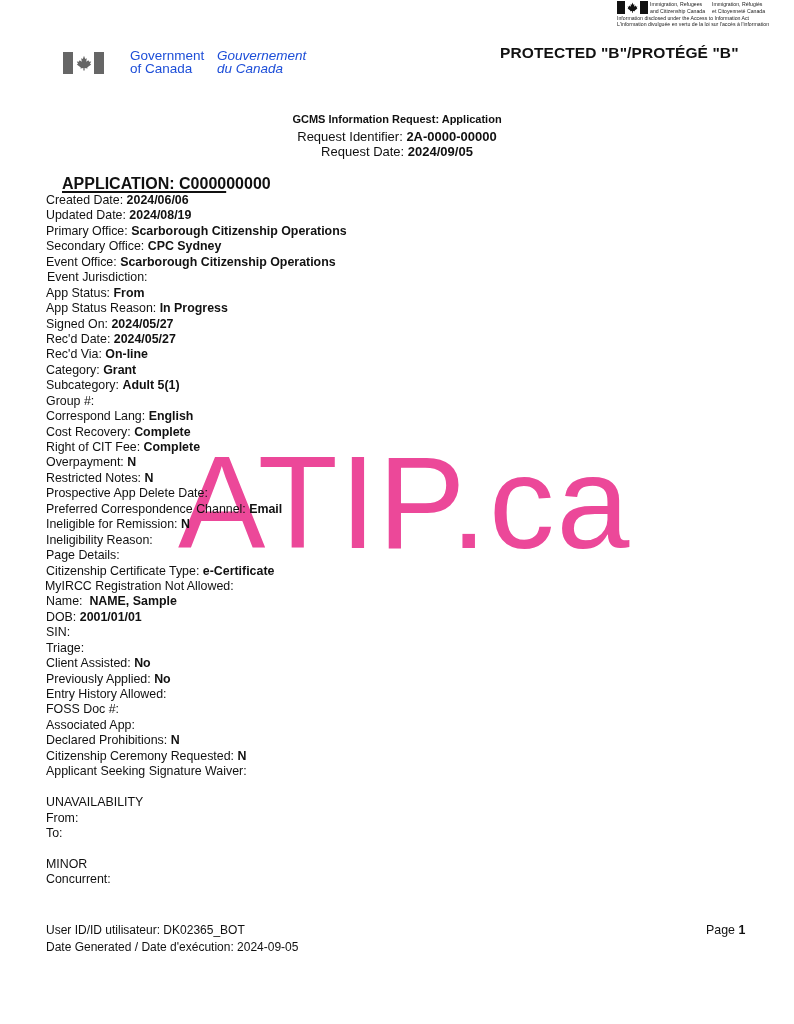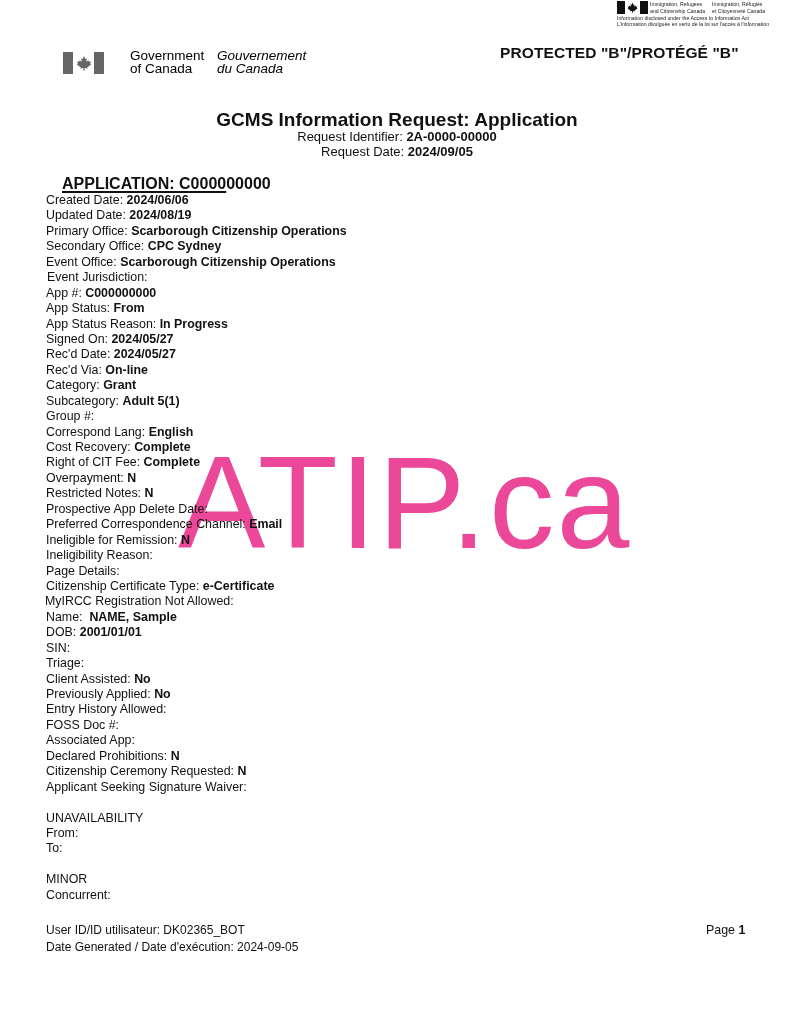--- a/index.html
+++ b/index.html
@@ -18,28 +18,28 @@
   .stamp-row2 { position: absolute; left: 33px; top: 6.5px; white-space: nowrap; }
   .stamp-row2 span { display: inline-block; width: 62px; }
   .stamp-row3 { position: absolute; left: 0; top: 13.5px; white-space: nowrap; }
   .stamp-row4 { position: absolute; left: 0; top: 20px; white-space: nowrap; }
 
   
   .gov { left: 63px; top: 50px; height: 27px; }
   .gov-flag { position: absolute; left: 0; top: 2px; width: 41px; height: 22px; display: flex; }
   .gov-flag .bar { width: 10px; height: 22px; background: #666; }
   .gov-flag .mid { width: 21px; height: 22px; display: flex; align-items: center; justify-content: center; }
-  .gov-text { position: absolute; top: 0; font-size: 13.5px; line-height: 12.5px; color: #000000; white-space: nowrap; }
+  .gov-text { position: absolute; top: 0; font-size: 13.5px; line-height: 12.5px; color: #1d4ed8; white-space: nowrap; }
   .gov-en { left: 67px; }
   .gov-fr { left: 154px; font-style: italic; }
 
   .protected { left: 500px; top: 44px; font-size: 15.5px; font-weight: bold; color: #111; white-space: nowrap; letter-spacing: 0.1px; }
 
   .title-block { left: 0; width: 794px; top: 110px; text-align: center; }
-  .title { font-size: 19px; font-weight: bold; line-height: 19px; }
+  .title { font-size: 11px; font-weight: bold; line-height: 19px; }
   .sub { font-size: 13px; line-height: 15px; }
   .sub b { font-weight: bold; }
 
   .app-heading { left: 46px; top: 175px; font-size: 16px; font-weight: bold; line-height: 18px; white-space: nowrap; }
   .app-heading .ul { text-decoration: underline; text-decoration-thickness: 1.5px; text-underline-offset: 2px; margin-left: 16px; }
 
   .fields { left: 46px; top: 193px; font-size: 12.4px; line-height: 15.45px; white-space: nowrap; }
   .field { height: 15.45px; }
   .field.ind { padding-left: 1px; }
   .field .val { font-weight: bold; }
@@ -103,21 +103,20 @@
 
 <div class="abs app-heading"><span class="ul">APPLICATION: C0000</span><span>00000</span></div>
 
 <div class="abs fields">
   <div class="field"><span>Created Date: </span><span class="val">2024/06/06</span></div>
   <div class="field"><span>Updated Date: </span><span class="val">2024/08/19</span></div>
   <div class="field"><span>Primary Office: </span><span class="val">Scarborough Citizenship Operations</span></div>
   <div class="field"><span>Secondary Office: </span><span class="val">CPC Sydney</span></div>
   <div class="field"><span>Event Office: </span><span class="val">Scarborough Citizenship Operations</span></div>
   <div class="field ind"><span>Event Jurisdiction:</span><span class="val"></span></div>
-  <div class="field"><span>App #: </span><span class="val">C000000000</span></div>
   <div class="field"><span>App Status: </span><span class="val">From</span></div>
   <div class="field"><span>App Status Reason: </span><span class="val">In Progress</span></div>
   <div class="field"><span>Signed On: </span><span class="val">2024/05/27</span></div>
   <div class="field"><span>Rec'd Date: </span><span class="val">2024/05/27</span></div>
   <div class="field"><span>Rec'd Via: </span><span class="val">On-line</span></div>
   <div class="field"><span>Category: </span><span class="val">Grant</span></div>
   <div class="field"><span>Subcategory: </span><span class="val">Adult 5(1)</span></div>
   <div class="field"><span>Group #:</span><span class="val"></span></div>
   <div class="field"><span>Correspond Lang: </span><span class="val">English</span></div>
   <div class="field"><span>Cost Recovery: </span><span class="val">Complete</span></div>

